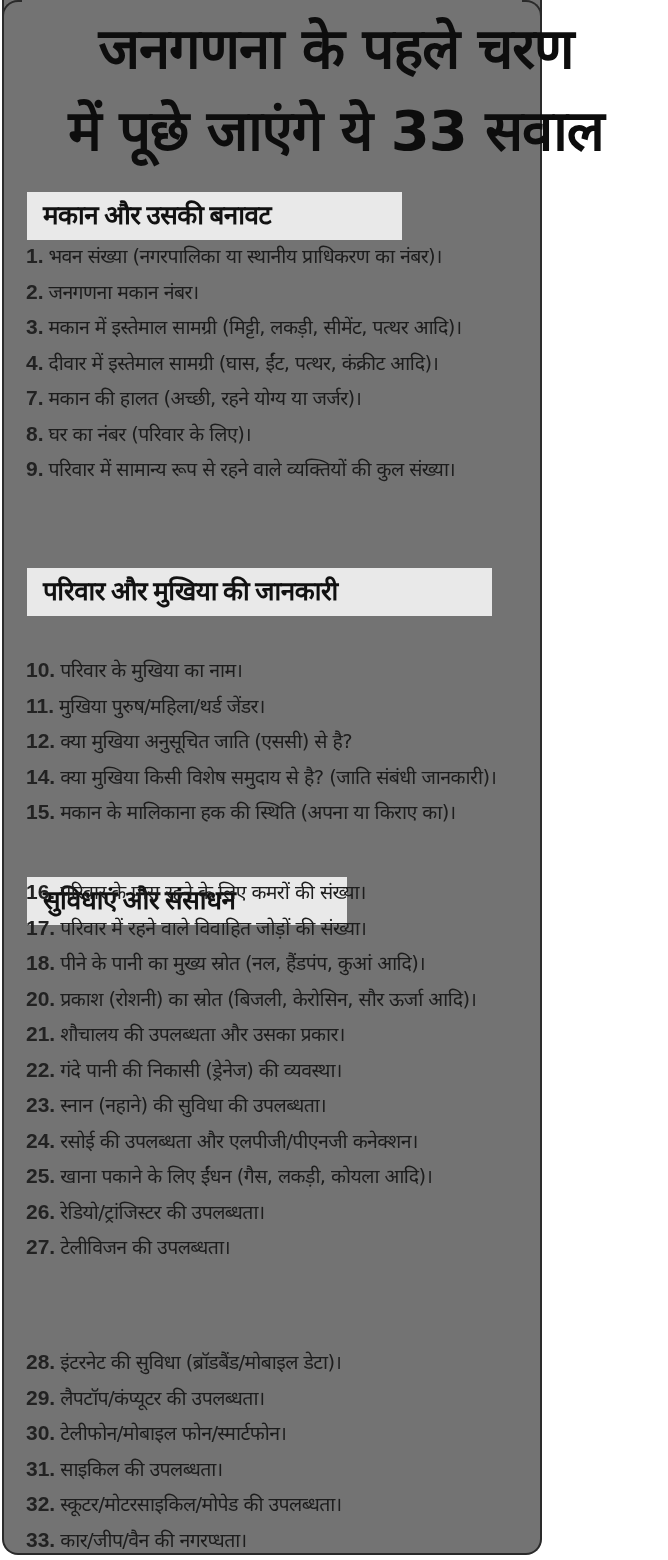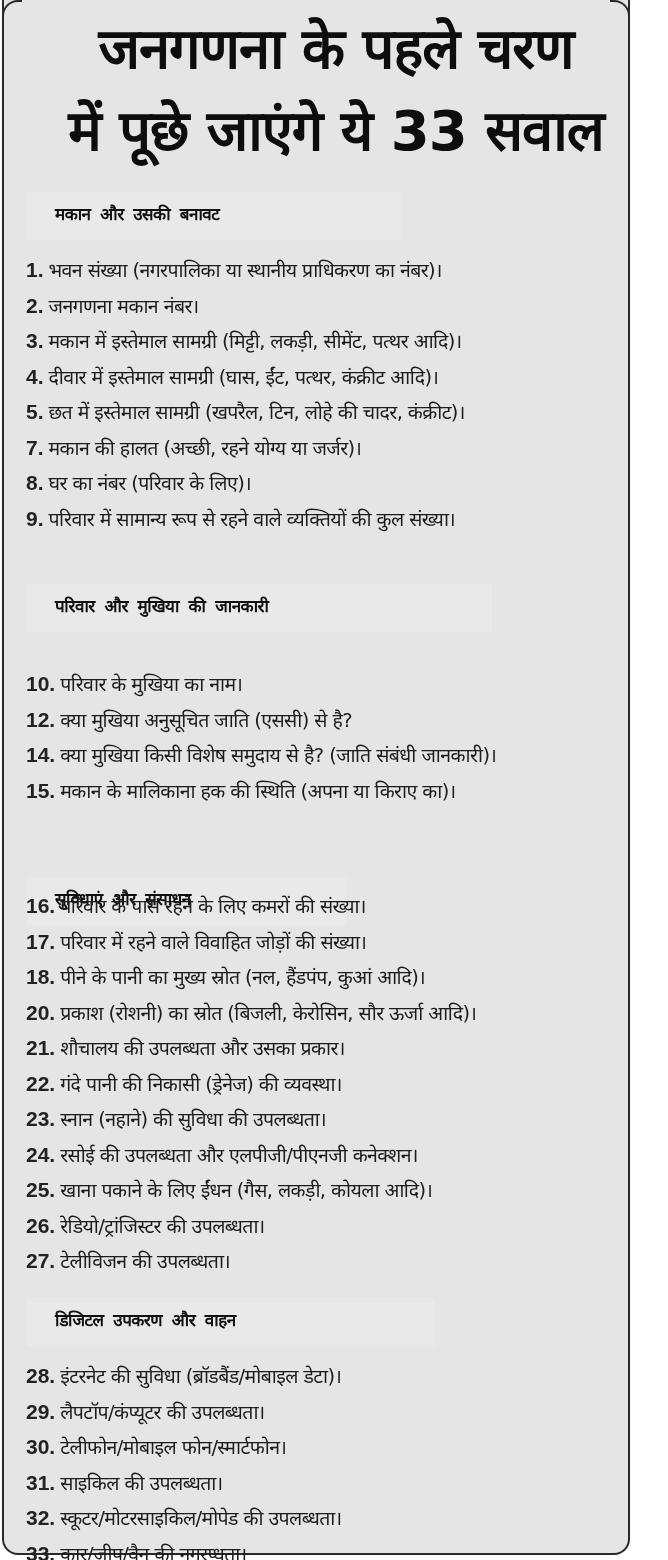--- a/index.html
+++ b/index.html
@@ -12,27 +12,27 @@
       height: 1560px;
       position: relative;
       overflow: hidden;
       font-family: "DejaVu Sans", sans-serif;
       color: #1a1a1a;
     }
     .panel {
       position: absolute;
       left: 2px;
       top: 0px;
-      width: 628px;
+      width: 540px;
       height: 1555px;
       border: 2px solid #2a2a2a;
       border-top: none;
       border-radius: 0 0 16px 16px;
       box-sizing: border-box;
-      background: #e5e5e5;
+      background: #737373;
     }
     .panel::before {
       content: "";
       position: absolute;
       left: -2px;
       top: 0;
       width: 18px;
       height: 18px;
       border-left: 2px solid #2a2a2a;
       border-top: 2px solid #2a2a2a;
@@ -60,42 +60,42 @@
       font-size: 56px;
       line-height: 82px;
       color: #0d0d0d;
       letter-spacing: -1px;
     }
     .section-heading {
       position: absolute;
       left: 23px;
       height: 48px;
       background: #e9e9e9;
-      font-family: Liberation Mono, monospace;
+      font-family: Liberation Serif, serif;
       font-weight: bold;
-      font-size: 17px;
+      font-size: 26px;
       line-height: 48px;
-      padding-left: 28px;
+      padding-left: 16px;
       box-sizing: border-box;
       color: #111;
       letter-spacing: -0.5px;
       white-space: nowrap;
     }
     .qlist {
       position: absolute;
       left: 22px;
       width: 630px;
       margin: 0;
       padding: 0;
       list-style: none;
     }
     .qitem {
       display: block;
       height: 35.5px;
-      line-height: 51px;
+      line-height: 23px;
       font-size: 19.5px;
       color: #1c1c1c;
       white-space: nowrap;
       letter-spacing: -0.6px;
     }
     .qnum {
       font-family: "Liberation Sans", sans-serif;
       font-weight: bold;
       font-size: 21px;
       color: #222;
@@ -116,50 +116,49 @@
     <div>जनगणना के पहले चरण</div>
     <div>में पूछे जाएंगे ये 33 सवाल</div>
   </div>
 
   <div class="section-heading" style="top:192px; width:375px;">मकान और उसकी बनावट</div>
   <ul class="qlist" style="top:244px;">
     <li class="qitem"><span class="qnum">1.</span><span class="qtext">भवन संख्या (नगरपालिका या स्थानीय प्राधिकरण का नंबर)।</span></li>
     <li class="qitem"><span class="qnum">2.</span><span class="qtext">जनगणना मकान नंबर।</span></li>
     <li class="qitem"><span class="qnum">3.</span><span class="qtext">मकान में इस्तेमाल सामग्री (मिट्टी, लकड़ी, सीमेंट, पत्थर आदि)।</span></li>
     <li class="qitem"><span class="qnum">4.</span><span class="qtext">दीवार में इस्तेमाल सामग्री (घास, ईंट, पत्थर, कंक्रीट आदि)।</span></li>
-    <li class="qitem"><span class="qnum">5.</span><span class="qtext">छत में इस्तेमाल सामग्री (खपरैल, टिन, लोहे की चादर, कंक्रीट)।</span></li>
     <li class="qitem"><span class="qnum">7.</span><span class="qtext">मकान की हालत (अच्छी, रहने योग्य या जर्जर)।</span></li>
     <li class="qitem"><span class="qnum">8.</span><span class="qtext">घर का नंबर (परिवार के लिए)।</span></li>
     <li class="qitem"><span class="qnum">9.</span><span class="qtext">परिवार में सामान्य रूप से रहने वाले व्यक्तियों की कुल संख्या।</span></li>
   </ul>
 
-  <div class="section-heading" style="top:584px; width:465px;">परिवार और मुखिया की जानकारी</div>
+  <div class="section-heading" style="top:568px; width:465px;">परिवार और मुखिया की जानकारी</div>
   <ul class="qlist" style="top:615px;margin-top:43px;">
     <li class="qitem"><span class="qnum">10.</span><span class="qtext">परिवार के मुखिया का नाम।</span></li>
+    <li class="qitem"><span class="qnum">11.</span><span class="qtext">मुखिया पुरुष/महिला/थर्ड जेंडर।</span></li>
     <li class="qitem"><span class="qnum">12.</span><span class="qtext">क्या मुखिया अनुसूचित जाति (एससी) से है?</span></li>
     <li class="qitem"><span class="qnum">14.</span><span class="qtext">क्या मुखिया किसी विशेष समुदाय से है? (जाति संबंधी जानकारी)।</span></li>
     <li class="qitem"><span class="qnum">15.</span><span class="qtext">मकान के मालिकाना हक की स्थिति (अपना या किराए का)।</span></li>
   </ul>
 
   <div class="section-heading" style="top:877px; width:320px;">सुविधाएं और संसाधन</div>
   <ul class="qlist" style="top:880px;">
     <li class="qitem"><span class="qnum">16.</span><span class="qtext">परिवार के पास रहने के लिए कमरों की संख्या।</span></li>
     <li class="qitem"><span class="qnum">17.</span><span class="qtext">परिवार में रहने वाले विवाहित जोड़ों की संख्या।</span></li>
     <li class="qitem"><span class="qnum">18.</span><span class="qtext">पीने के पानी का मुख्य स्रोत (नल, हैंडपंप, कुआं आदि)।</span></li>
     <li class="qitem"><span class="qnum">20.</span><span class="qtext">प्रकाश (रोशनी) का स्रोत (बिजली, केरोसिन, सौर ऊर्जा आदि)।</span></li>
     <li class="qitem"><span class="qnum">21.</span><span class="qtext">शौचालय की उपलब्धता और उसका प्रकार।</span></li>
     <li class="qitem"><span class="qnum">22.</span><span class="qtext">गंदे पानी की निकासी (ड्रेनेज) की व्यवस्था।</span></li>
     <li class="qitem"><span class="qnum">23.</span><span class="qtext">स्नान (नहाने) की सुविधा की उपलब्धता।</span></li>
     <li class="qitem"><span class="qnum">24.</span><span class="qtext">रसोई की उपलब्धता और एलपीजी/पीएनजी कनेक्शन।</span></li>
     <li class="qitem"><span class="qnum">25.</span><span class="qtext">खाना पकाने के लिए ईंधन (गैस, लकड़ी, कोयला आदि)।</span></li>
     <li class="qitem"><span class="qnum">26.</span><span class="qtext">रेडियो/ट्रांजिस्टर की उपलब्धता।</span></li>
     <li class="qitem"><span class="qnum">27.</span><span class="qtext">टेलीविजन की उपलब्धता।</span></li>
   </ul>
 
-  <div class="section-heading" style="top:1298px; width:408px;">डिजिटल उपकरण और वाहन</div>
   <ul class="qlist" style="top:1350px;">
     <li class="qitem"><span class="qnum">28.</span><span class="qtext">इंटरनेट की सुविधा (ब्रॉडबैंड/मोबाइल डेटा)।</span></li>
     <li class="qitem"><span class="qnum">29.</span><span class="qtext">लैपटॉप/कंप्यूटर की उपलब्धता।</span></li>
     <li class="qitem"><span class="qnum">30.</span><span class="qtext">टेलीफोन/मोबाइल फोन/स्मार्टफोन।</span></li>
     <li class="qitem"><span class="qnum">31.</span><span class="qtext">साइकिल की उपलब्धता।</span></li>
     <li class="qitem"><span class="qnum">32.</span><span class="qtext">स्कूटर/मोटरसाइकिल/मोपेड की उपलब्धता।</span></li>
     <li class="qitem"><span class="qnum">33.</span><span class="qtext">कार/जीप/वैन की नगरप्धता।</span></li>
   </ul>
 
 </div>

